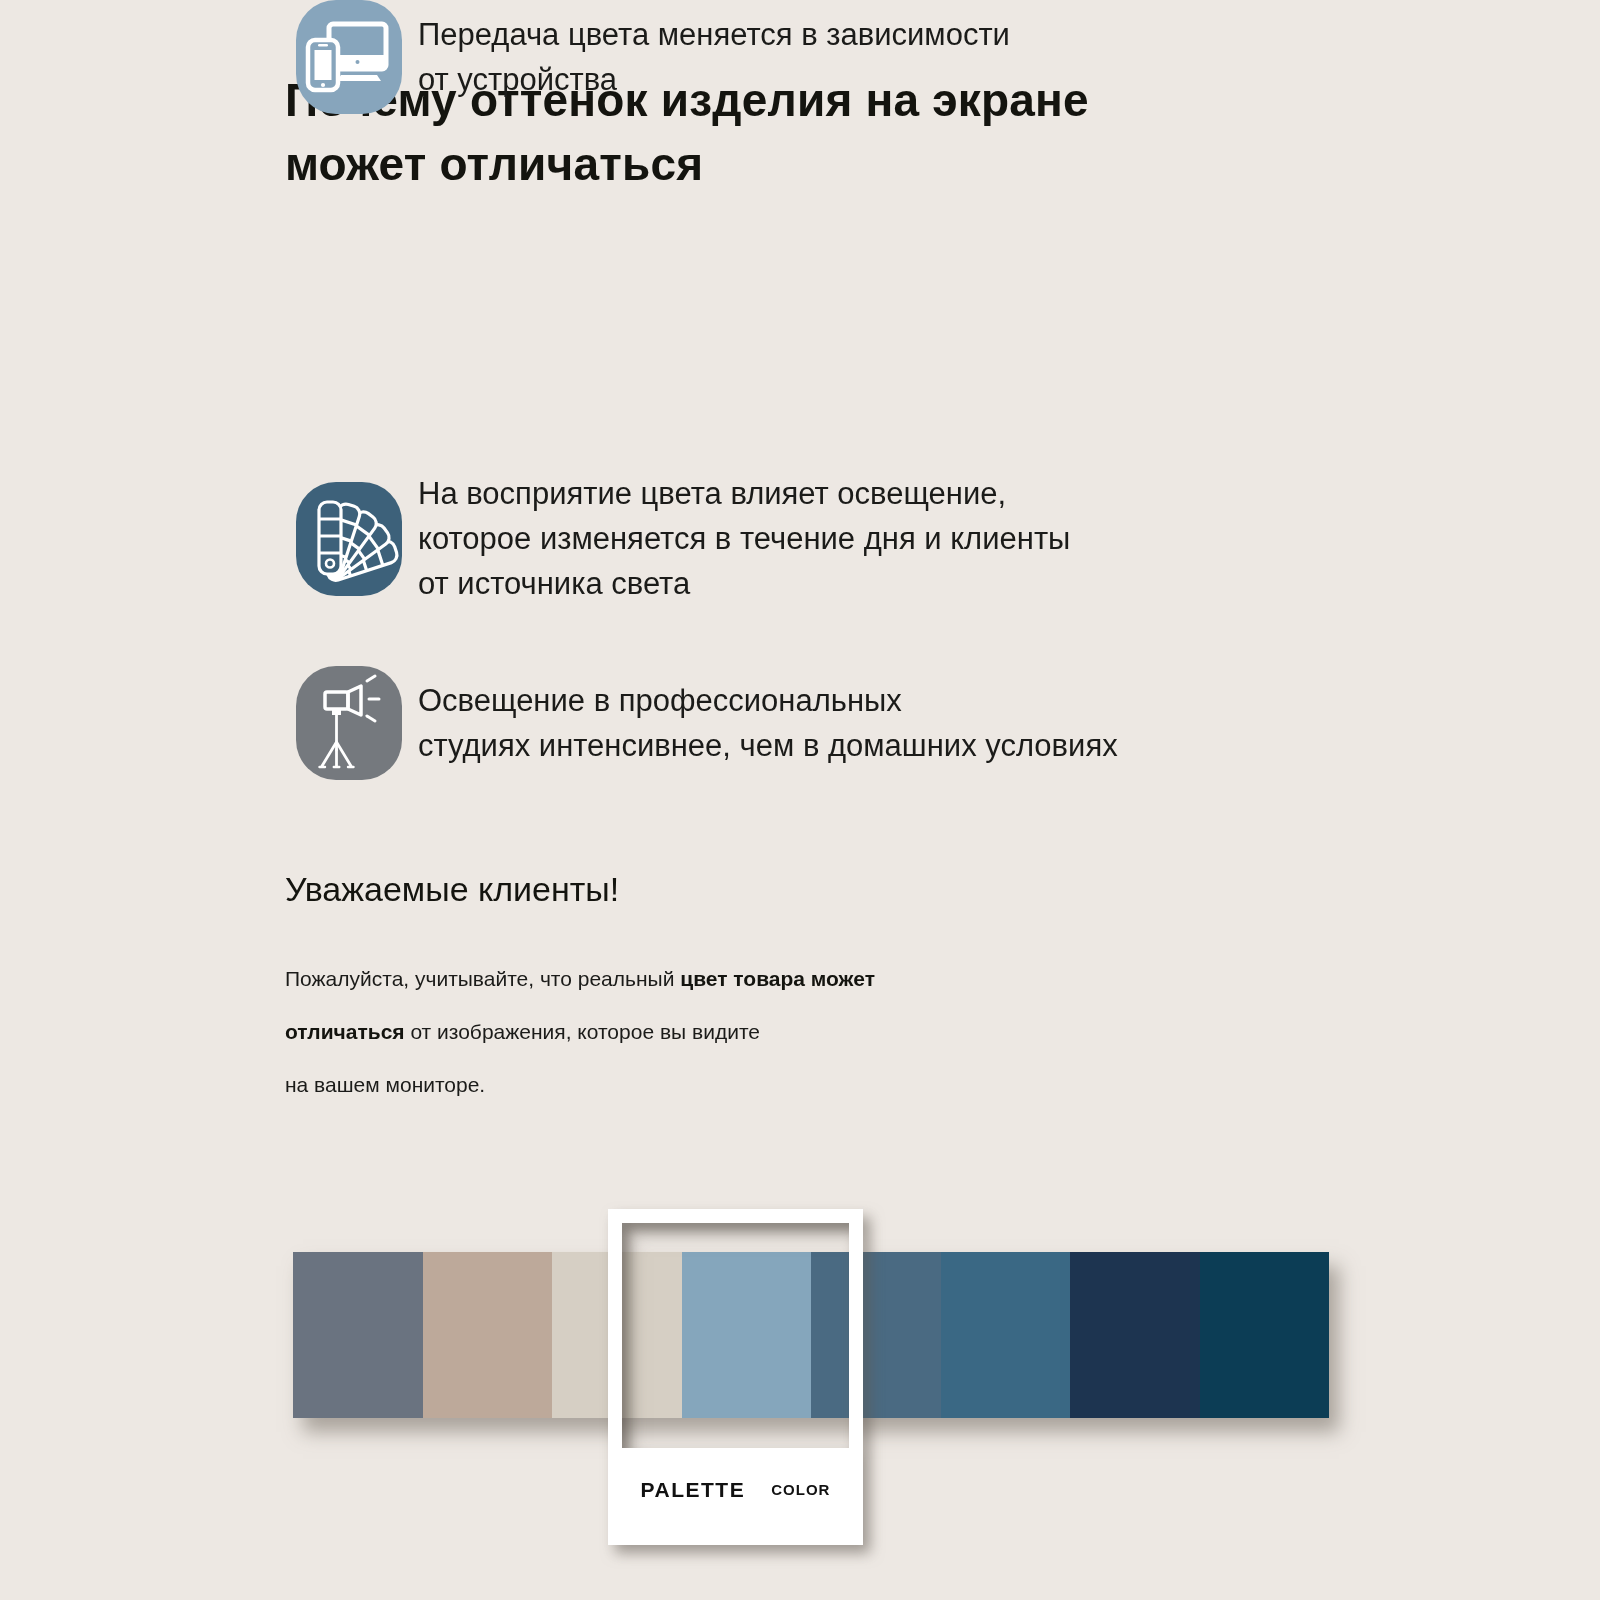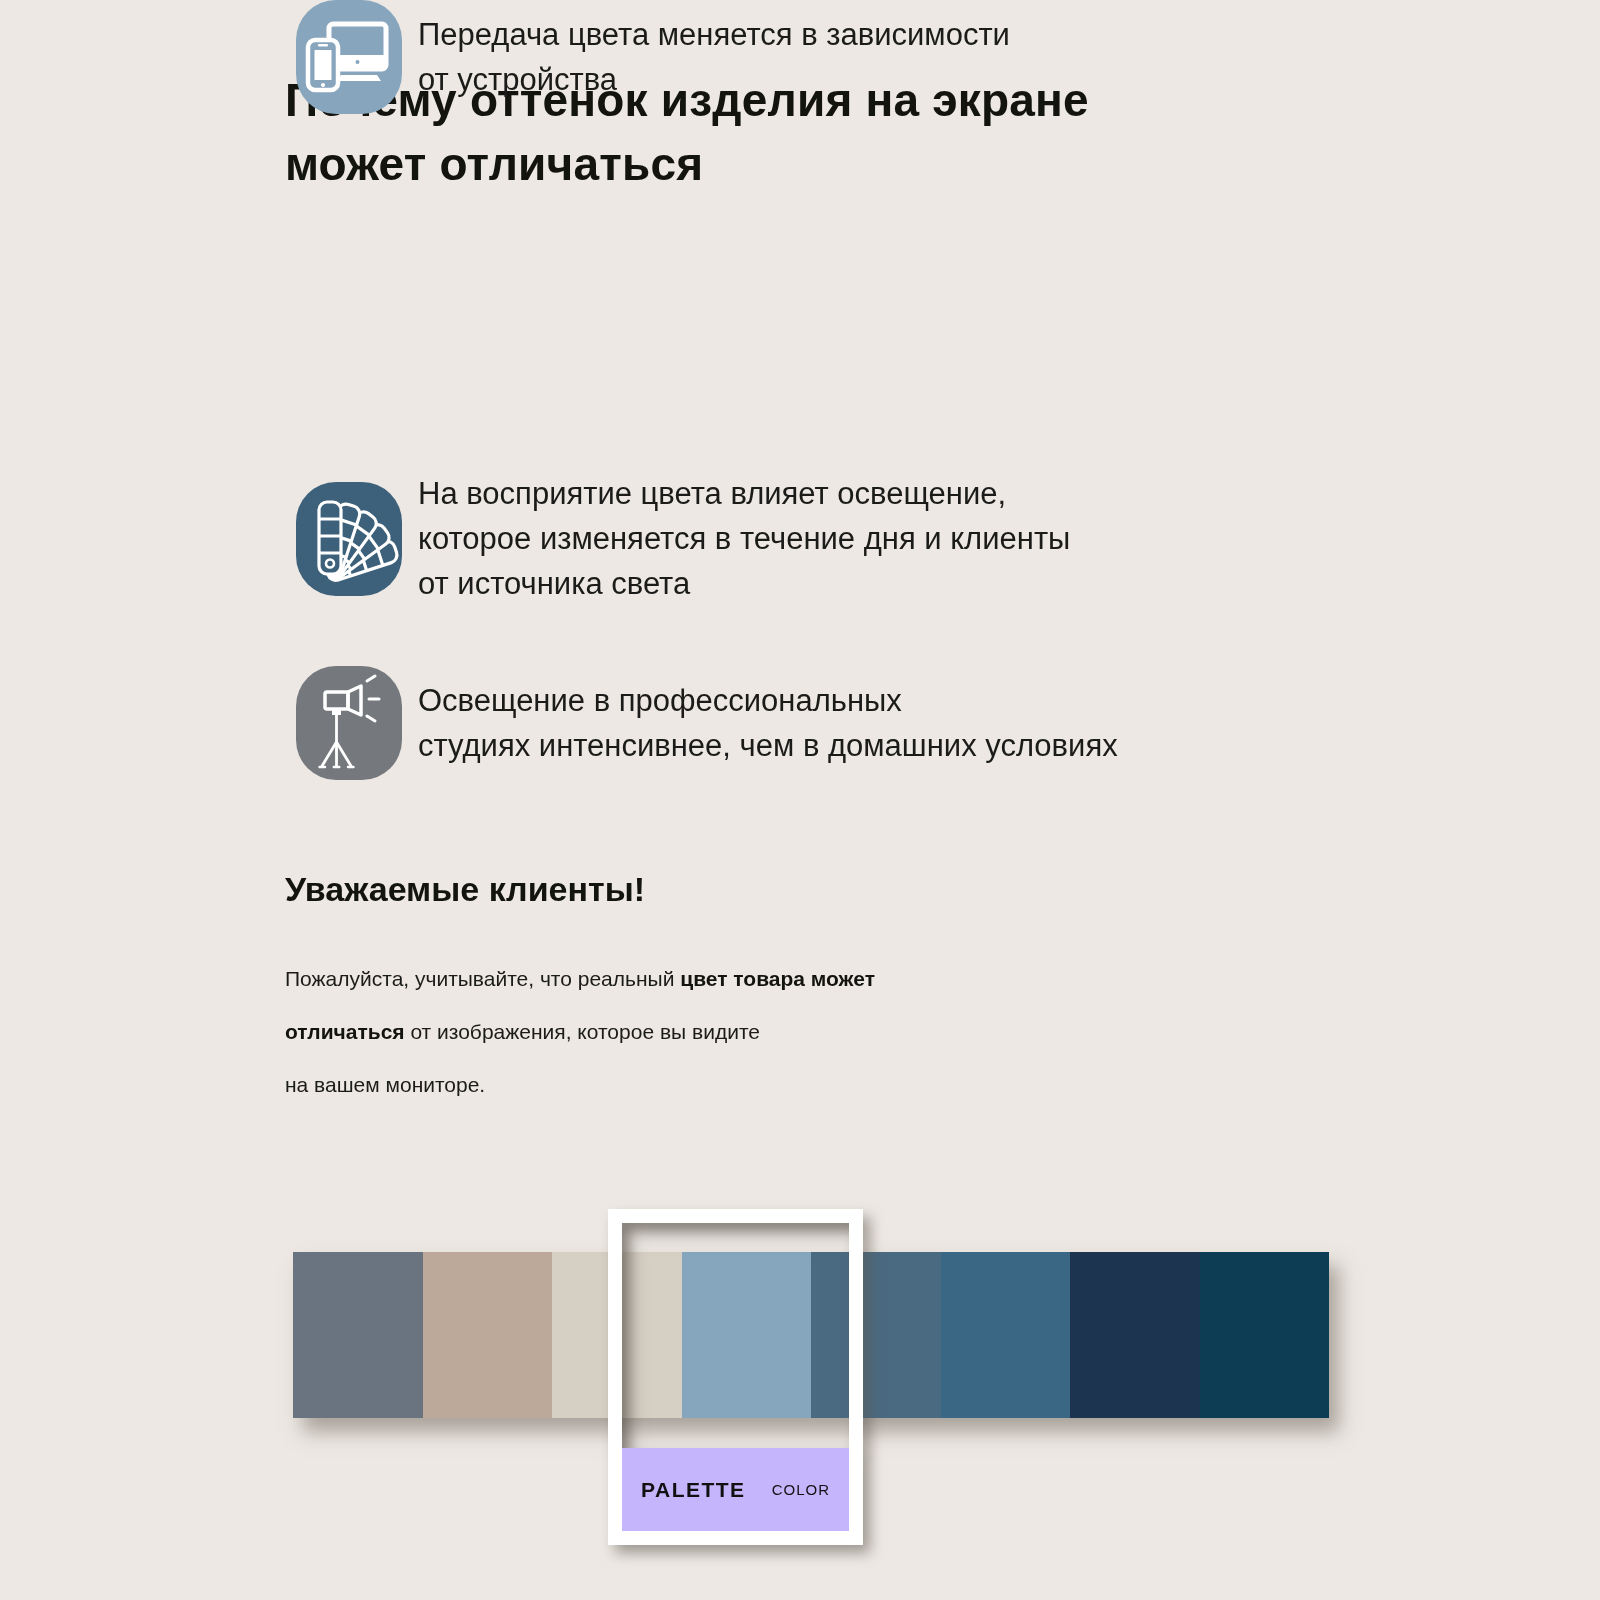--- a/index.html
+++ b/index.html
@@ -10,38 +10,38 @@
     line-height:64px;color:#14140f;letter-spacing:.2px;white-space:nowrap;}
 
   .reason-row{position:absolute;left:296px;display:flex;align-items:center;gap:16px;}
   .row-2{top:471px;}
   .row-3{top:666px;}
   .icon-badge{width:106px;height:114px;border-radius:40px;flex:0 0 auto;
     display:flex;align-items:center;justify-content:center;}
   .icon-badge svg{display:block;}
   .reason-text{font-size:31px;line-height:45px;color:#1b1b19;white-space:nowrap;}
 
-  .notice-heading{position:absolute;left:285px;top:870px;font-size:34px;font-weight:700;
+  .notice-heading{position:absolute;left:285px;top:870px;font-size:34px;font-weight:400;
     color:#14140f;white-space:nowrap;}
   .notice-paragraph{position:absolute;left:285px;top:952px;font-size:21px;line-height:53px;
     color:#1b1b19;white-space:nowrap;}
   .notice-paragraph b{font-weight:700;color:#14140f;}
 
   .palette-strip{position:absolute;left:293px;top:1252px;width:1036px;height:166px;
     display:flex;box-shadow:10px 14px 18px rgba(105,97,88,.5);z-index:1;}
   .swatch{flex:1 1 0;}
 
   .palette-card{position:absolute;left:608px;top:1209px;width:255px;height:336px;
     border:14px solid #ffffff;box-sizing:border-box;z-index:5;
     filter:drop-shadow(7px 8px 7px rgba(95,88,80,.55));}
   .card-window{height:225px;box-shadow:inset 8px 9px 12px -4px rgba(70,64,58,.4);}
-  .card-bottom{height:83px;background:#c4b5fd;display:flex;align-items:center;
+  .card-bottom{height:83px;background:#ffffff;display:flex;align-items:center;
     justify-content:center;gap:26px;}
   .label-primary{font-size:21px;font-weight:700;letter-spacing:1.5px;color:#111;}
-  .label-secondary{font-size:15px;font-weight:400;letter-spacing:1px;color:#111;}
+  .label-secondary{font-size:15px;font-weight:700;letter-spacing:1px;color:#111;}
 </style>
 </head>
 <body>
 
 <div class="canvas" style="background: rgb(237, 232, 227);">
 
   <div class="page-title"><span>Почему оттенок изделия на экране</span><br><span>может отличаться</span></div>
 
   <div class="reason-row">
     <div class="icon-badge row-badge" style="background: rgb(135, 165, 188); color: rgb(135, 165, 188);">

